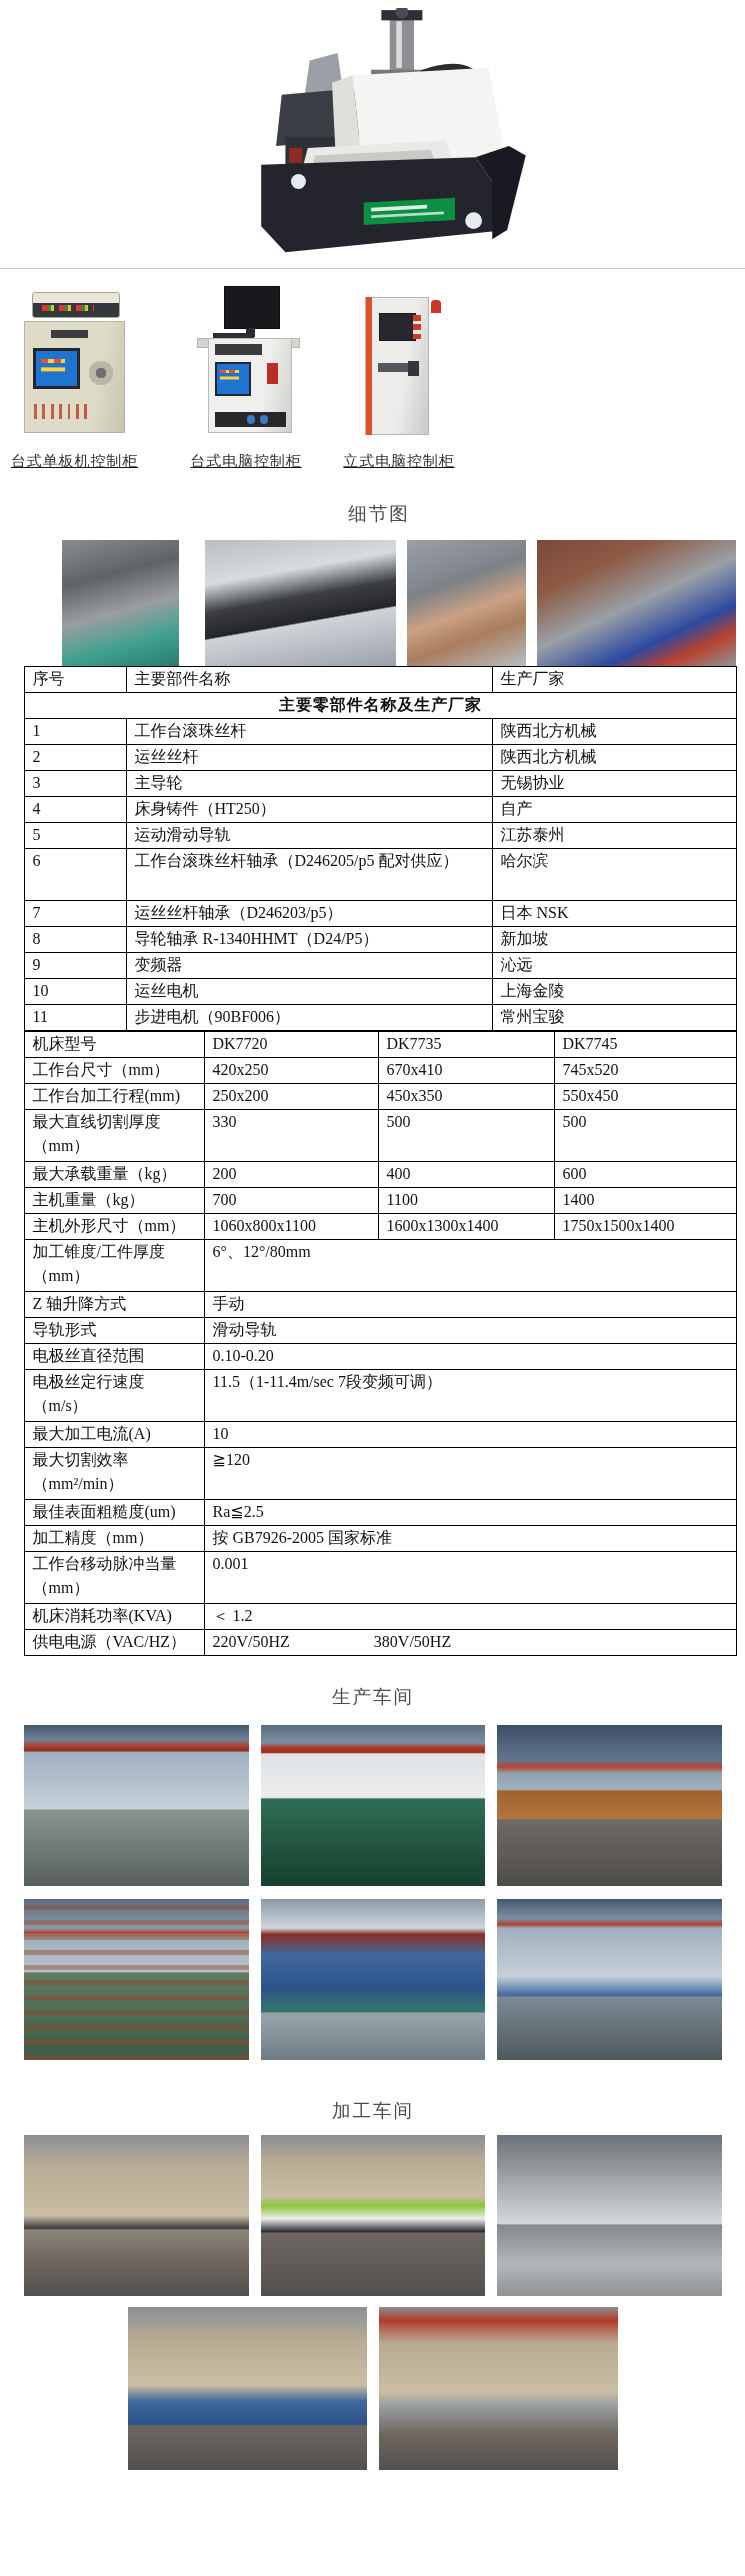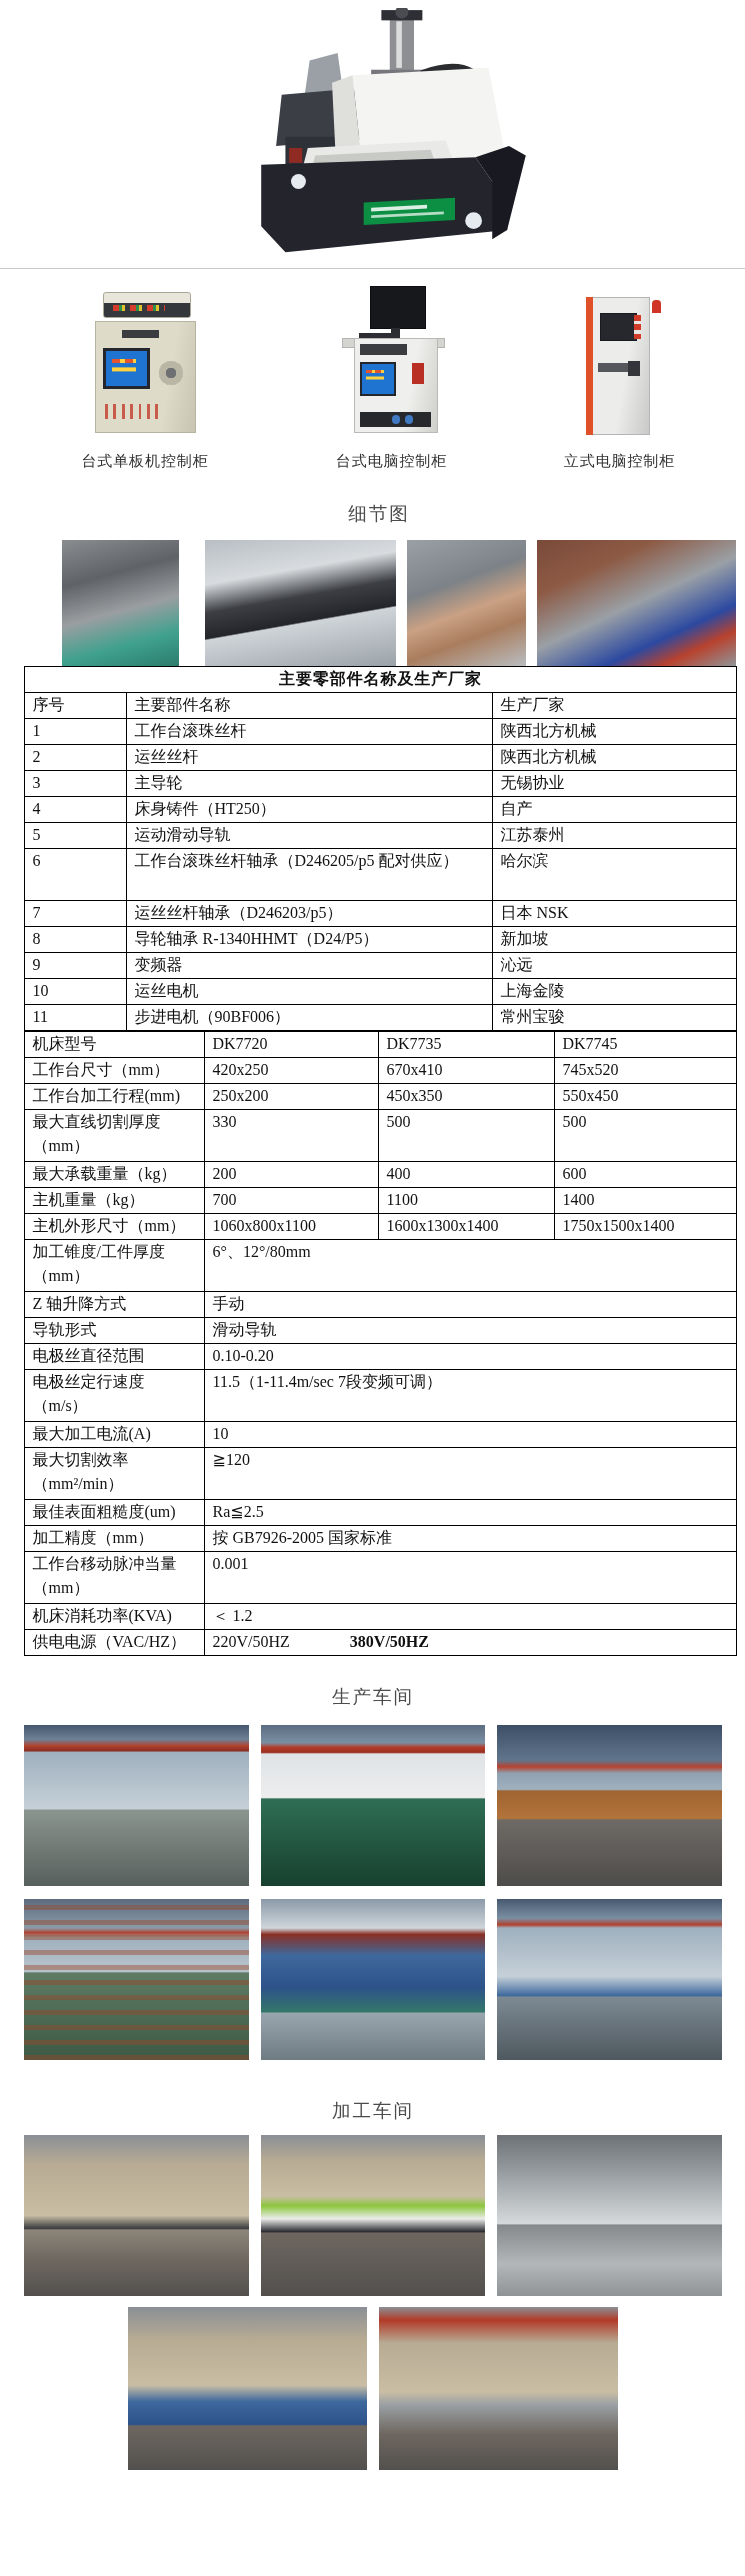--- a/index.html
+++ b/index.html
@@ -2,21 +2,21 @@
 <html style="font-size:15px"><head>
 <meta charset="utf-8">
 <style>
   html,body{margin:0;padding:0;background:#fff;}
   .page{width:746px;background:#ffffff;font-family:"Liberation Sans","DejaVu Sans",sans-serif;color:#111;}
 
   
   .hero{height:269px;border-bottom:0.9px solid #c9c9c9;display:flex;justify-content:center;align-items:flex-start;box-sizing:border-box;padding-top:7.5px;background:#fff;}
 
   
-  .cabinets{display:flex;justify-content:center;gap:102px;padding-top:17px;}
+  .cabinets{display:flex;justify-content:flex-start;gap:27px;padding-top:17px;text-decoration:underline;}
   .cab-col{display:flex;flex-direction:column;align-items:center;}
   .cabfig{height:151px;position:relative;display:flex;align-items:flex-end;justify-content:center;}
   .cab-caption{margin-top:15px;font-size:15px;color:#333;letter-spacing:0.9px;}
 
   .cab1{width:149px;}
   .cab1-body{position:absolute;left:24px;bottom:3.7px;width:99px;height:110px;background:linear-gradient(100deg,#dedbc9 70%,#c7c4b2 100%);border:0.9px solid #b7b4a2;}
   .cab1-console{position:absolute;left:32px;top:5.6px;width:86px;height:24px;background:linear-gradient(180deg,#e8e6da 0 40%,#34373c 40%);border:0.9px solid #a9a696;border-radius:2.8px;}
   .cab1-console:after{content:"";position:absolute;left:9.3px;top:12px;width:52px;height:6.5px;background:repeating-linear-gradient(90deg,#d43b2c 0 5.6px,#2a8f4a 5.6px 9.3px,#e0c22e 9.3px 12px,#34373c 12px 17px);}
   .cab1-drawer{position:absolute;left:26px;top:7.5px;width:37px;height:8.4px;background:#3a3c40;}
   .cab1-screen{position:absolute;left:7.5px;top:26px;width:41px;height:35px;background:#1f74d2;border:3.7px solid #23262c;}
@@ -61,21 +61,21 @@
   .d4{width:199px;margin-left:11.2px;background:linear-gradient(155deg,#7a4a3a 0%,#8d5a44 25%,#9aa0a6 50%,#2c49a0 72%,#b8422e 84%,#8f959a 100%);}
 
   
   table.dt{border-collapse:collapse;margin:0 0 0 24px;table-layout:fixed;font-family:"Liberation Serif","DejaVu Serif",serif;}
   .parts{margin-top:31px;width:712px;}
   .specs{margin-top:35px;width:712px;}
   table.dt td{border:0.9px solid #000;font-size:16px;line-height:24px;padding:0 7.5px;vertical-align:top;height:26px;box-sizing:border-box;overflow:hidden;}
   table.dt{border:1.9px solid #000;}
   td.tbl-title{text-align:center;font-size:17px;font-weight:600;letter-spacing:0.9px;}
   tr.tall td{height:52px;}
-  .gap2{margin-left:60px;font-weight:bold;}
+  .gap2{margin-left:84px;}
 
   
   .wgrid{display:grid;grid-template-columns:repeat(3,1fr);gap:13px 12px;margin:15px 24px 0 24px;}
   .wphoto{height:161px;}
   .prow2{display:flex;justify-content:center;gap:12px;margin-top:11.2px;}
   .pbig{width:239px;height:163px;}
 
   .w-blue{background:linear-gradient(180deg,#46586e 0%,#6e8094 9%,#b0412e 13%,#8a2f24 16%,#9fb0be 17%,#c6d0d8 52%,#8b958f 53%,#57605c 100%);}
   .w-aisle{background:linear-gradient(180deg,#5a6d82 0%,#7b8fa2 11%,#b23a28 14%,#992f21 17%,#dfe3e6 18%,#ededee 45%,#2f6e55 46%,#17402f 100%);}
   .w-pallets{background:linear-gradient(180deg,#3c4f66 0%,#61758c 22%,#b8422e 26%,#8fa2b2 30%,#9fb0be 40%,#a06432 41%,#b2743a 58%,#6e6a66 59%,#4e4c4a 100%);}
@@ -176,26 +176,26 @@
   </div>
 
   <table class="dt parts">
     <colgroup>
         <col style="width:102px">
         <col style="width:366px">
         <col style="width:244px">
       </colgroup>
     <tbody>
         <tr>
-      <td class="tbl-title" colspan="3">主要零部件名称及生产厂家</td>
-    </tr>
-    <tr>
       <td>序号</td>
       <td>主要部件名称</td>
       <td>生产厂家</td>
+    </tr>
+    <tr>
+      <td class="tbl-title" colspan="3">主要零部件名称及生产厂家</td>
     </tr>
     <tr>
           <td>1</td>
           <td>工作台滚珠丝杆</td>
           <td>陕西北方机械</td>
         </tr>
     <tr>
           <td>2</td>
           <td>运丝丝杆</td>
           <td>陕西北方机械</td>

